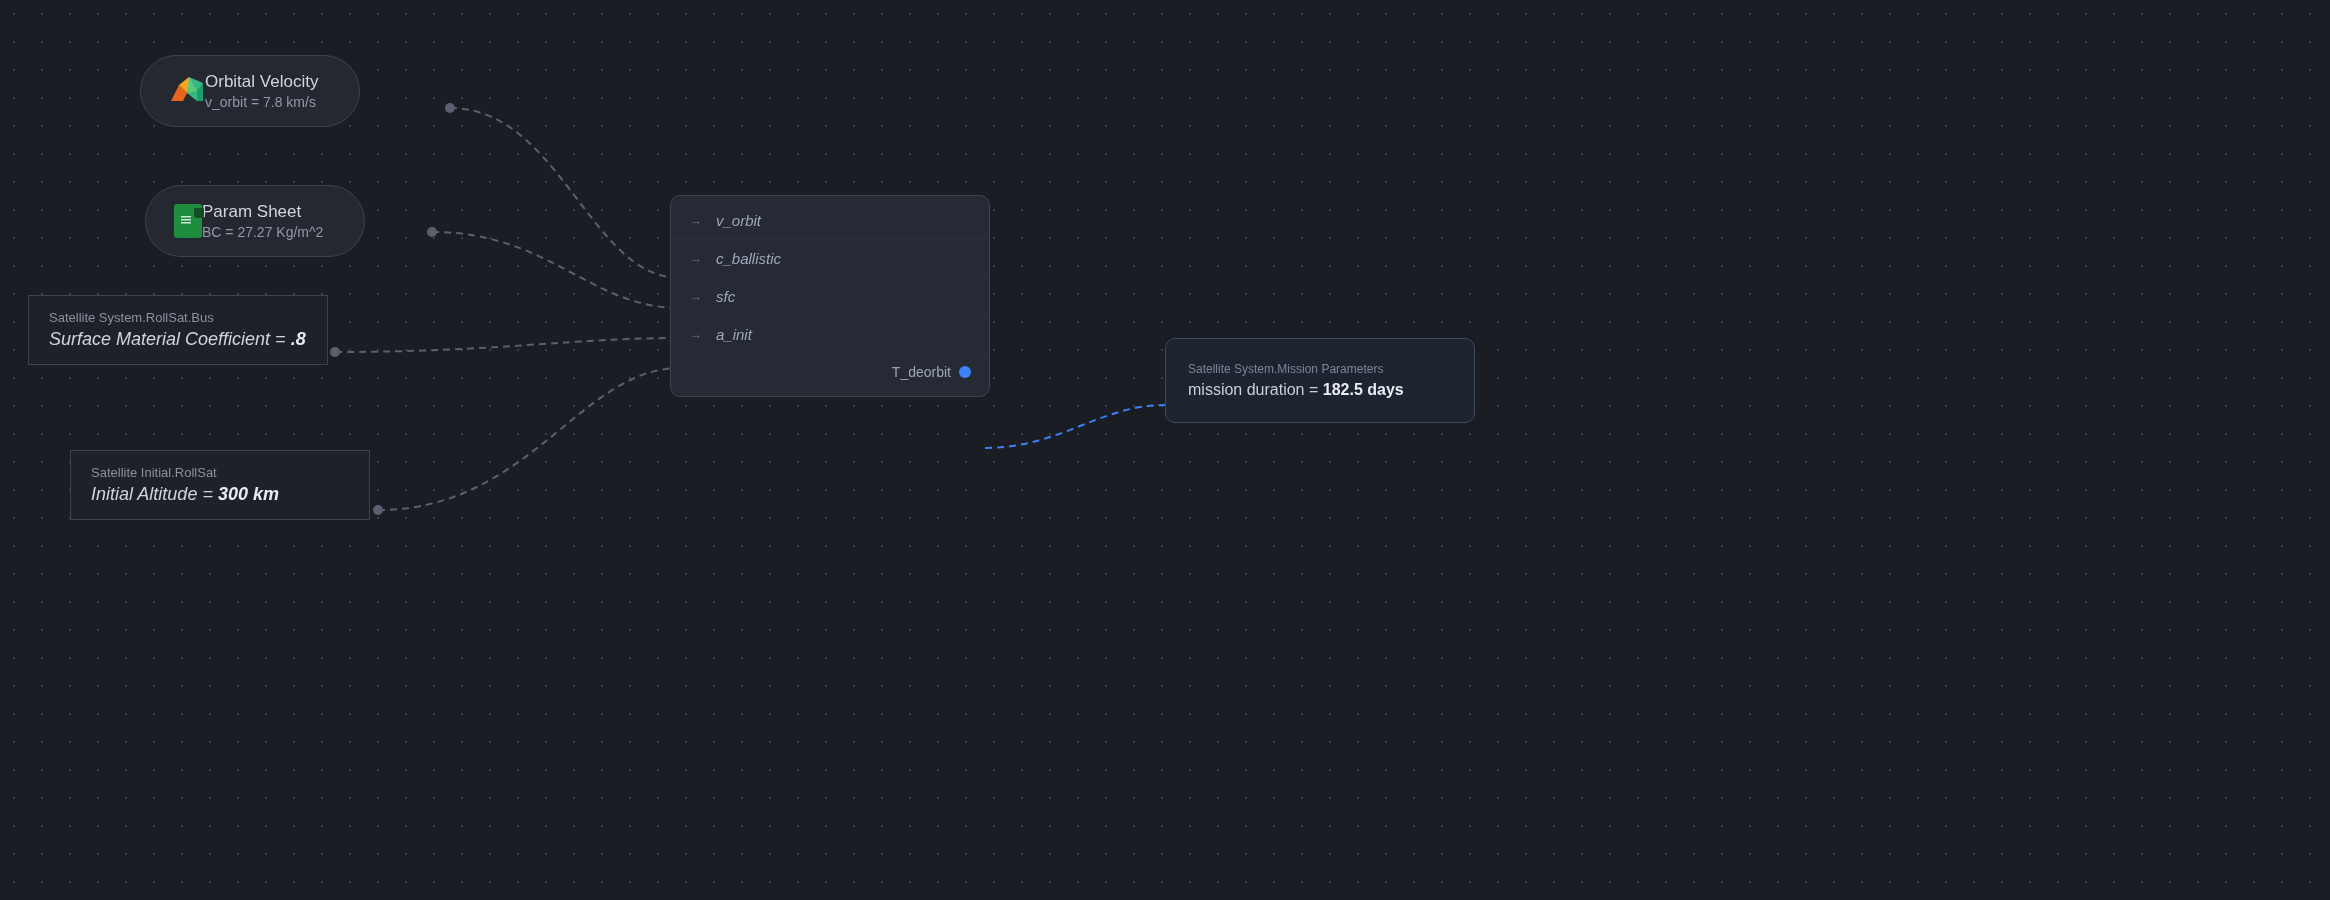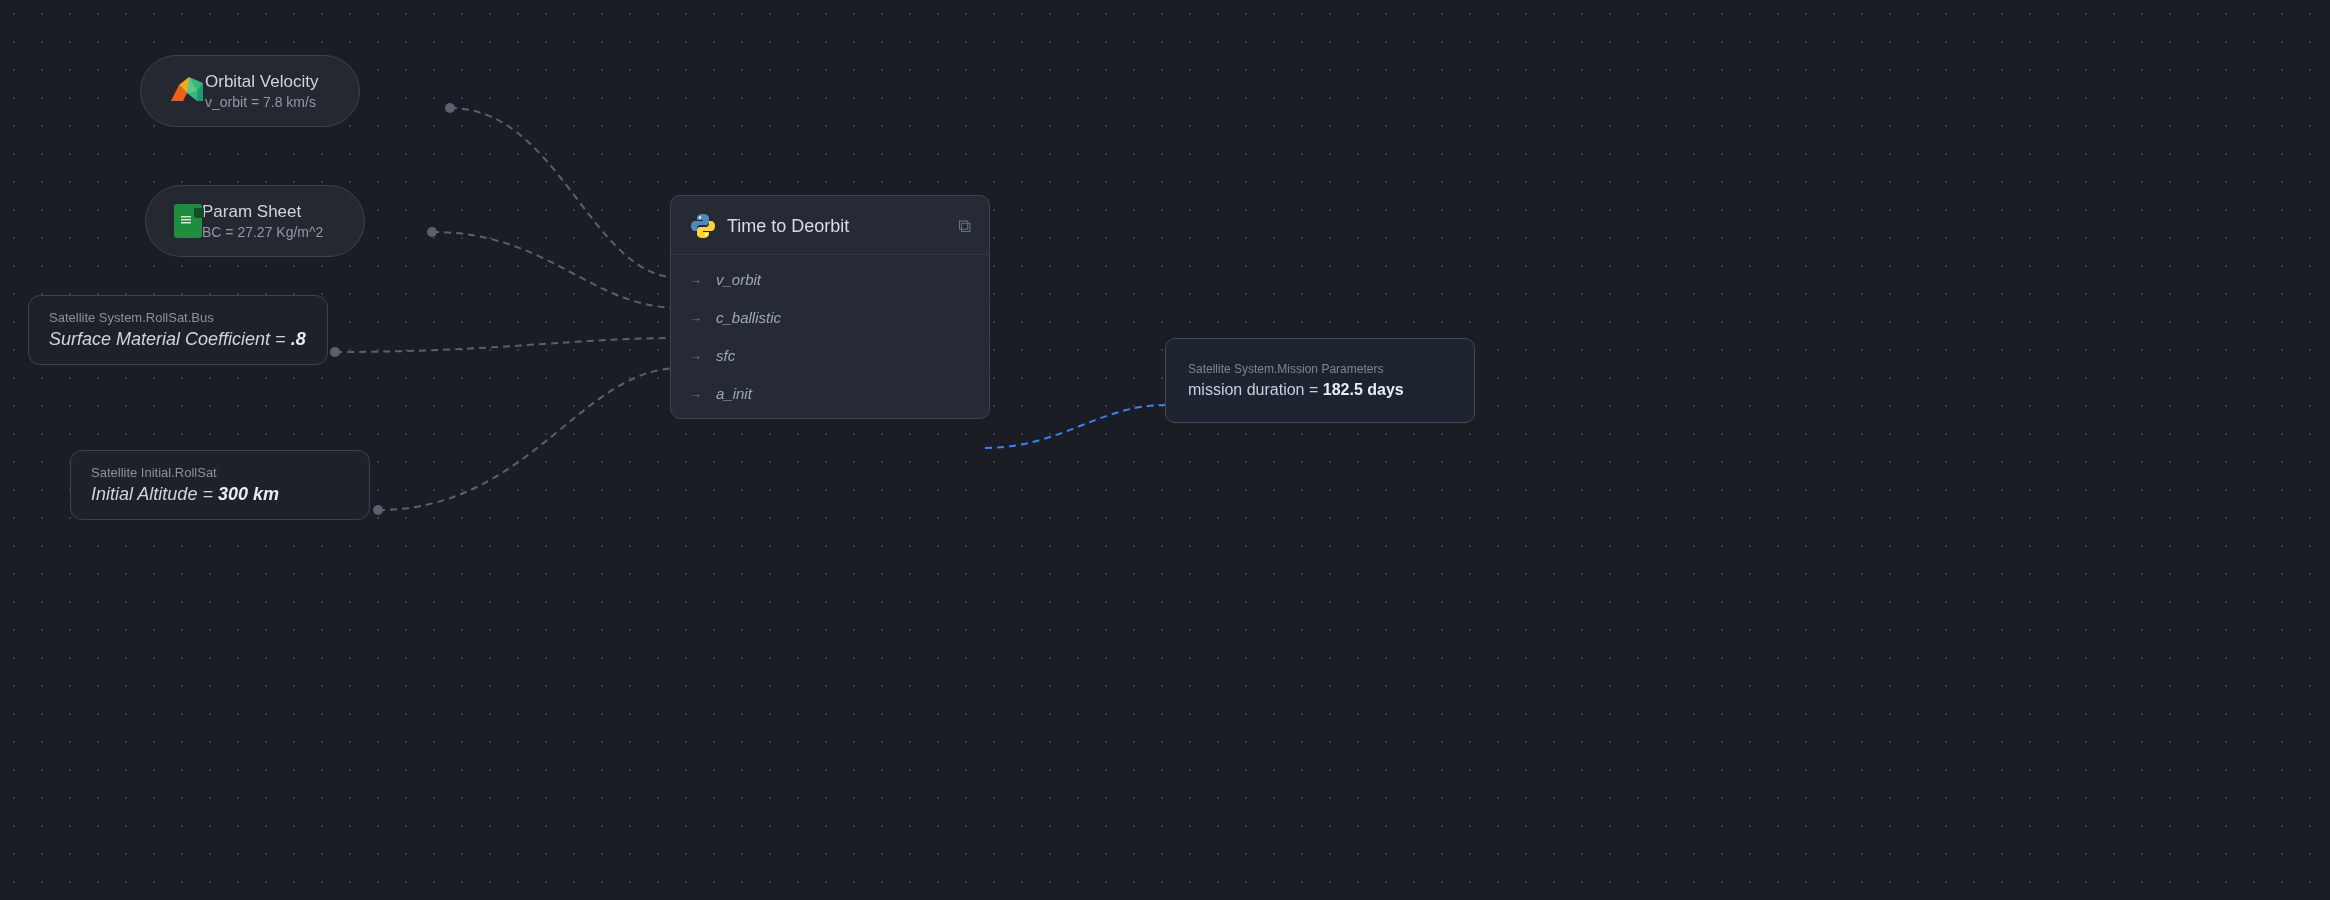--- a/index.html
+++ b/index.html
@@ -22,21 +22,21 @@
       background: #252830;
       border: 1.5px solid #3d4250;
       padding: 16px 28px;
       display: flex;
       align-items: center;
       min-width: 220px;
     }
 
     .node-rect {
       position: absolute;
-      border-radius: 12px;
+      border-radius: 0;
       background: #1e2128;
       border: 1.5px solid #3d4250;
       padding: 14px 20px;
       min-width: 230px;
     }
 
     .node-label-small {
       font-size: 13px;
       color: #8a90a0;
       margin-bottom: 4px;
@@ -288,52 +288,41 @@
 </div>
 
 <div class="node-rect" style="left: 70px; top: 450px; min-width: 300px;">
   <div class="node-label-small">Satellite Initial.RollSat</div>
   <div class="node-label-main">
     Initial Altitude = <strong>300 km</strong>
   </div>
 </div>
 
 <div class="python-node" style="left: 670px; top: 195px; min-width: 320px;">
-  <div class="python-node-header">
-    <div class="python-node-title-row">
-
-      <div class="icon-python">
-        <svg width="28" height="28" viewBox="0 0 28 28">
-          <path d="M14 2C10.5 2 8 3.5 8 6v2h6v1H6C3.5 9 2 11 2 14s1.5 5 4 5h2v-3c0-1.5 1.5-3 3-3h6c1.5 0 3-1 3-3V6c0-2.5-2.5-4-6-4z" fill="#4b8bbe"></path>
-          <path d="M14 26c3.5 0 6-1.5 6-4v-2h-6v-1h8c2.5 0 4-2 4-5s-1.5-5-4-5h-2v3c0 1.5-1.5 3-3 3H11c-1.5 0-3 1-3 3v4c0 2.5 2.5 4 6 4z" fill="#ffd43b"></path>
-          <circle cx="11" cy="5.5" r="1.2" fill="white"></circle>
-          <circle cx="17" cy="22.5" r="1.2" fill="white"></circle>
-        </svg>
-      </div>
-      <div class="python-node-title">Time to Deorbit</div>
-    </div>
-    <div class="external-link-icon">⧉</div>
-  </div>
   <div class="python-node-ports">
     <div class="port-row">
       <span class="port-arrow">→</span>
       <span class="port-label">v_orbit</span>
     </div>
     <div class="port-row">
       <span class="port-arrow">→</span>
       <span class="port-label">c_ballistic</span>
     </div>
     <div class="port-row">
       <span class="port-arrow">→</span>
       <span class="port-label">sfc</span>
     </div>
     <div class="port-row">
       <span class="port-arrow">→</span>
       <span class="port-label">a_init</span>
     </div>
+    <div class="port-output-row">
+      <span class="port-output-label">T_deorbit</span>
+      <span class="port-output-dot"></span>
+    </div>
   </div>
 </div>
 
 <div class="output-node" style="left: 1165px; top: 338px; min-width: 310px;">
   <div class="output-node-label-small">Satellite System.Mission Parameters</div>
   <div class="output-node-value">
     mission duration = <strong>182.5 days</strong>
   </div>
 </div>
 

